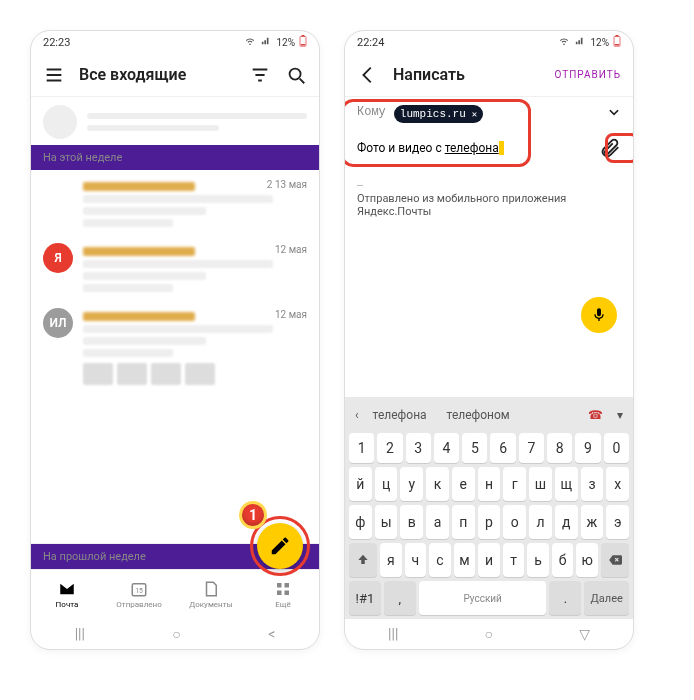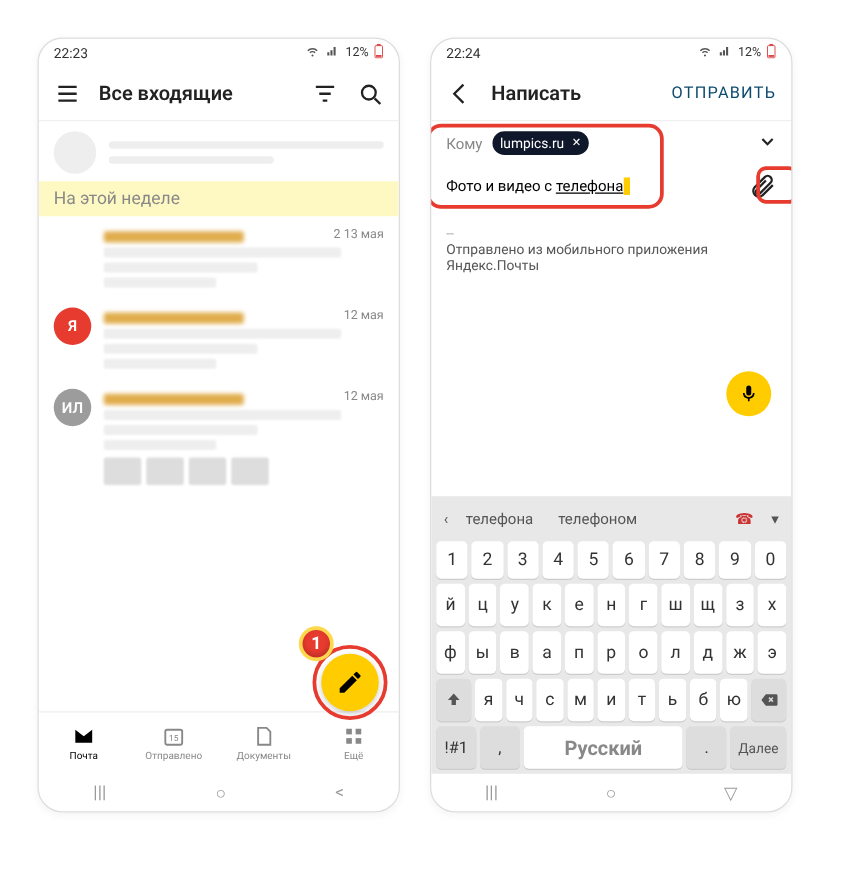--- a/index.html
+++ b/index.html
@@ -67,24 +67,24 @@
   }
   .story-circle {
     width: 34px; height:34px; border-radius:50%;
     background:#eee;
   }
   .story-bars { flex:1; display:flex; flex-direction:column; gap:6px;}
   .story-bars .bar { height:6px; background:#eee; border-radius:3px;}
   .story-bars .bar.short { width:60%;}
   
   .section-label {
-    font-size: 14px;
+    font-size: 11px;
     color:#888;
     padding: 6px 12px;
-    background:#fef9c3;
+    background:#4c1d95;
   }
   
   .mails { flex:1; overflow:hidden;}
   .mail-row {
     display:flex;
     padding: 8px 12px;
     gap:10px;
   }
   .avatar {
     width:30px; height:30px; border-radius:50%;
@@ -158,24 +158,24 @@
     justify-content:space-around;
     align-items:center;
     color:#999;
   }
   .nav div { cursor:pointer; font-size:14px;}
   
   .compose-fields {
     padding:0 12px;
   }
   .to-row {
-    display:flex; align-items:center;
+    display:flex; align-items:flex-start;
     padding: 8px 0;
     gap:8px;
-    font-size:12px; color:#888;
+    font-size:12px; color:#888;font-family:Liberation Mono, monospace;
   }
   .chip {
     background:#0f172a;
     color:#fff;
     font-size:11px;
     padding:3px 6px;
     border-radius:12px;
     display:flex; align-items:center; gap:6px;
   }
   .chip .x { font-size:9px;}
@@ -237,22 +237,22 @@
     box-shadow: 0 1px 0 #ccc;
     cursor:pointer;
     position:relative;
   }
   .key.mod { background:#ddd; font-size:13px;}
   .key.space { flex:4;}
   .key.next { flex:1.4; background:#ddd; font-size:11px; color:#555;}
   .key.shift, .key.bsp { flex:1.3; background:#ddd;}
   .num-key { flex:1; background:#fff; height:30px;}
   .send-btn {
-    font-size:13px; letter-spacing:1px;
-    color:#0c4a6e; cursor:default;
+    font-size:10px; letter-spacing:1px;
+    color:#a21caf; cursor:default;
     margin-left:auto;
   }
 </style>
 </head>
 <body>
 
 <div class="phone">
   <div class="statusbar">
     <span>22:23</span>
     <span class="right">
@@ -345,20 +345,21 @@
           <div class="thumbs">
             <div class="thumb"></div>
             <div class="thumb"></div>
             <div class="thumb"></div>
             <div class="thumb"></div>
           </div>
         </div>
       </div>
     </div>
 
+  <div class="section-label" style="border-top:1px solid #f0f0f0;">На прошлой неделе</div>
 
   <div class="tabbar" id="tabbar">
       <div class="tab active">
         <div class="ticon">
           <svg viewBox="0 0 24 24">
             <path fill="currentColor" d="M3 5h18v14H3zM3 5l9 7 9-7"></path>
           </svg>
         </div>
         <span>Почта</span>
       </div>
@@ -537,21 +538,21 @@
       <div id="row3" style="display:contents;"><div class="key">я</div><div class="key">ч</div><div class="key">с</div><div class="key">м</div><div class="key">и</div><div class="key">т</div><div class="key">ь</div><div class="key">б</div><div class="key">ю</div></div>
       <div class="key bsp">
         <svg width="16" height="14" viewBox="0 0 24 24">
             <path fill="#555" d="M22 4H8l-6 8 6 8h14a2 2 0 002-2V6a2 2 0 00-2-2zm-5 11l-2-2-2 2-1.4-1.4 2-2-2-2L13 8l2 2 2-2 1.4 1.4-2 2 2 2z"></path>
           </svg>
       </div>
     </div>
     <div class="krow">
       <div class="key mod">!#1</div>
       <div class="key mod">,</div>
-      <div class="key space" style="font-size:16px; color:#888;font-weight:bold;">
+      <div class="key space" style="font-size:10px; color:#888;">
         <span>Русский</span>
       </div>
       <div class="key mod">.</div>
       <div class="key next">Далее</div>
     </div>
   </div>
 
   <div class="nav">
     <div>|||</div>
     <div>○</div>

